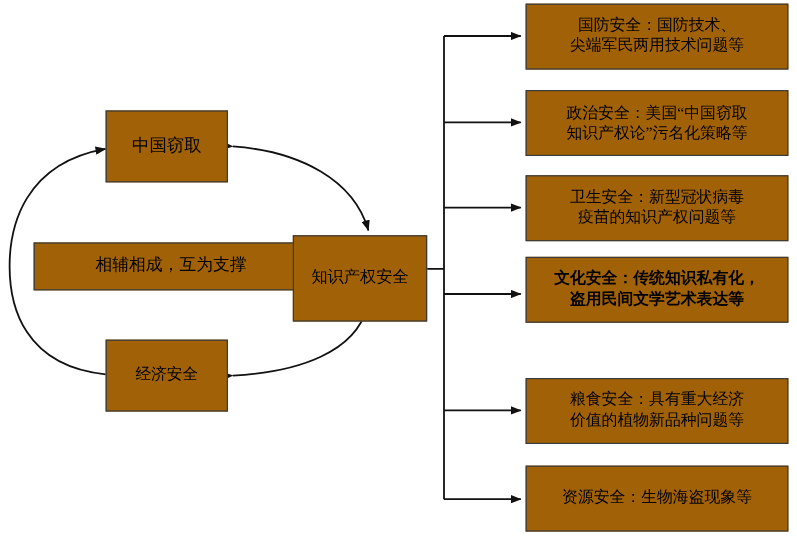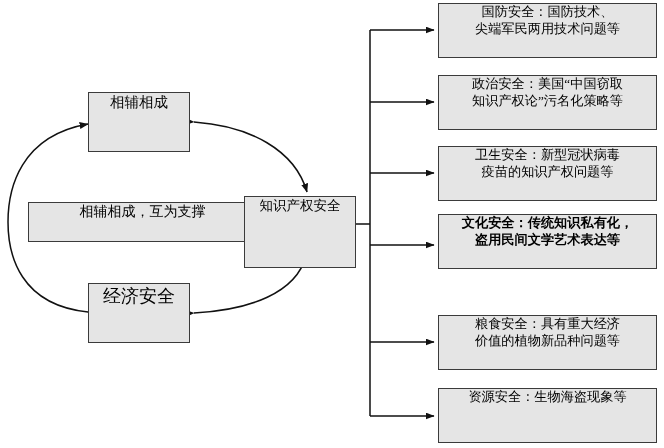--- a/index.html
+++ b/index.html
@@ -25,37 +25,37 @@
     position: absolute;
     left: 0;
     top: 0;
     width: 664px;
     height: 448px;
     pointer-events: none;
   }
   .node {
     position: absolute;
     box-sizing: border-box;
-    background: #e5e5e5;
+    background: #a16207;
     border: 1.4px solid #3b3b3b;
     display: flex;
-    align-items: flex-start;
+    align-items: center;
     justify-content: center;
     text-align: center;
     color: #000000;
     line-height: 1.28;
     z-index: 2;
   }
   .node-label {
     display: block;
     white-space: pre-line;
   }
   
   .node-tech   { left: 88px;  top: 92px;  width: 102px; height: 60px;  font-size: 14.5px; }
-  .node-econ   { left: 88px;  top: 283px; width: 102px; height: 60px;  font-size: 18px; }
+  .node-econ   { left: 88px;  top: 283px; width: 102px; height: 60px;  font-size: 13px; }
   .node-center { left: 244px; top: 196px; width: 112px; height: 72px;  font-size: 13.5px; }
   .node-note   { left: 28px;  top: 202px; width: 229px; height: 40px;  font-size: 14px; }
   
   .node-branch { left: 438px; width: 219px; height: 55px; font-size: 13.2px; padding: 0 6px; }
   .b0 { top: 3px;   }
   .b1 { top: 75px; font-family: Liberation Serif, serif;  }
   .b2 { top: 146px; }
   .b3 { top: 214px; font-weight: bold; }
   .b4 { top: 315px; }
   .b5 { top: 388px; }
@@ -82,21 +82,21 @@
 
     <path d="M 370,30 L 434,30" fill="none" stroke="#111111" stroke-width="1.5" marker-end="url(#arrowhead)"></path>
     <path d="M 370,102 L 434,102" fill="none" stroke="#111111" stroke-width="1.5" marker-end="url(#arrowhead)"></path>
     <path d="M 370,173 L 434,173" fill="none" stroke="#111111" stroke-width="1.5" marker-end="url(#arrowhead)"></path>
     <path d="M 370,245 L 434,245" fill="none" stroke="#111111" stroke-width="1.5" marker-end="url(#arrowhead)"></path>
     <path d="M 370,342 L 434,342" fill="none" stroke="#111111" stroke-width="1.5" marker-end="url(#arrowhead)"></path>
     <path d="M 370,416 L 434,416" fill="none" stroke="#111111" stroke-width="1.5" marker-end="url(#arrowhead)"></path>
   </svg>
 
   <div class="node node-tech">
-    <span class="node-label">相辅相成</span>
+    <span class="node-label">中国窃取</span>
   </div>
 
   <div class="node node-econ">
     <span class="node-label">经济安全</span>
   </div>
 
   <div class="node node-note">
     <span class="node-label">相辅相成，互为支撑</span>
   </div>
 

